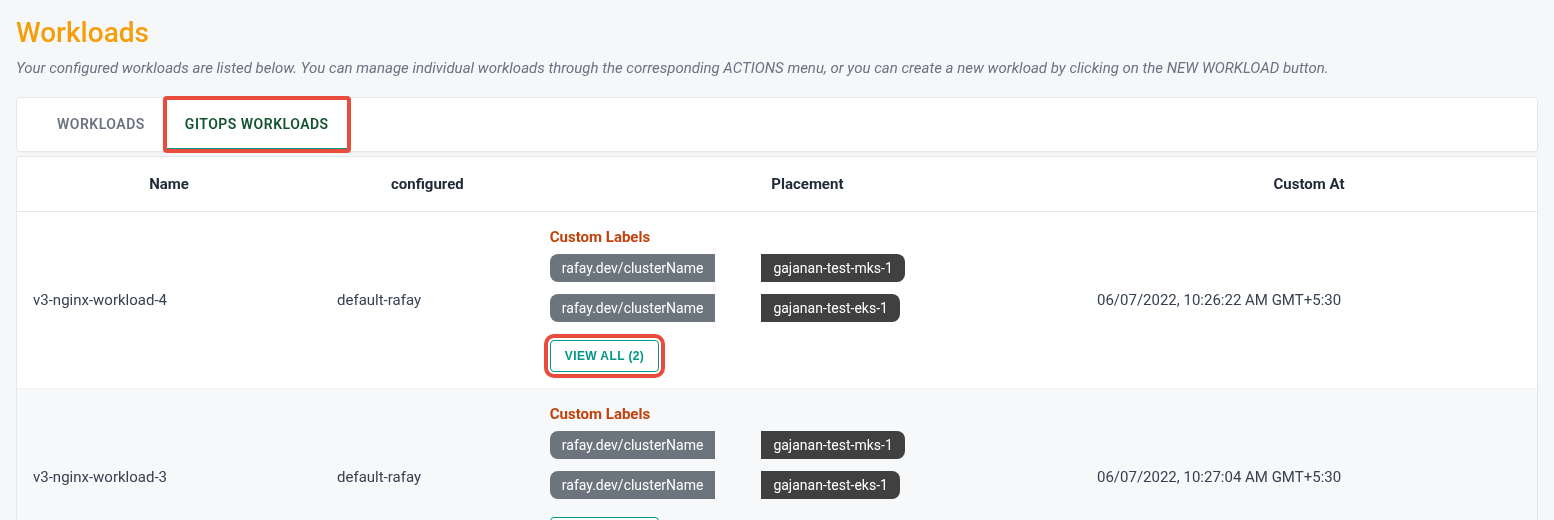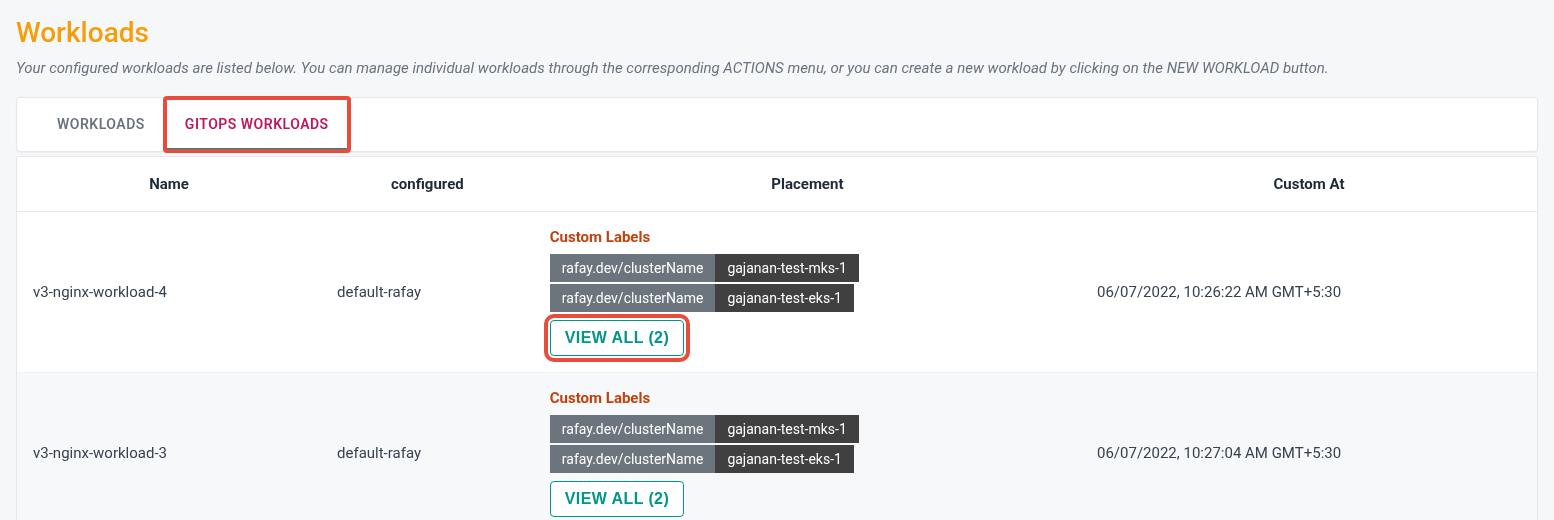--- a/index.html
+++ b/index.html
@@ -36,21 +36,21 @@
   .tab {
     padding: 18px 20px 16px 20px;
     font-size: 14px;
     font-weight: 600;
     letter-spacing: 0.5px;
     color: #6b7280;
     cursor: pointer;
     border-bottom: 3px solid transparent;
   }
   .tab.active {
-    color: #be185d;
+    color: #14532d;
     border-bottom-color: #009688;
   }
   .highlight-box {
     outline: 4px solid #e74c3c;
     outline-offset: -2px;
     border-radius: 2px;
   }
   .table-card {
     background: #fff;
     border: 1px solid #e5e7eb;
@@ -83,42 +83,43 @@
   .col-placement { width: 36%; }
   .col-created { width: 30%; }
   .custom-labels-title {
     font-weight: 700;
     font-size: 15px;
     color: #c2410c;
     margin-bottom: 8px;
   }
   .label-row {
     display: inline-flex;
-    margin-bottom: 2px;
-    border-radius: 0;
+    margin-bottom: 12px;
+    border-radius: 8px;
     overflow: hidden;
     font-size: 14px;
+    gap: 46px;
   }
   .label-key {
     background: #6c757d;
     color: #fff;
     padding: 6px 12px;
   }
   .label-value {
     background: #404040;
     color: #fff;
     padding: 6px 12px;
   }
   .view-all-btn {
     display: inline-block;
     margin-top: 6px;
     padding: 8px 14px;
     border: 1px solid #009688;
     color: #009688;
-    font-size: 16px;
+    font-size: 12px;
     font-weight: 600;
     letter-spacing: 0.4px;
     border-radius: 4px;
     background: #fff;
     cursor: pointer;
   }
   .view-all-highlight {
     outline: 4px solid #e74c3c;
     outline-offset: 2px;
   }

